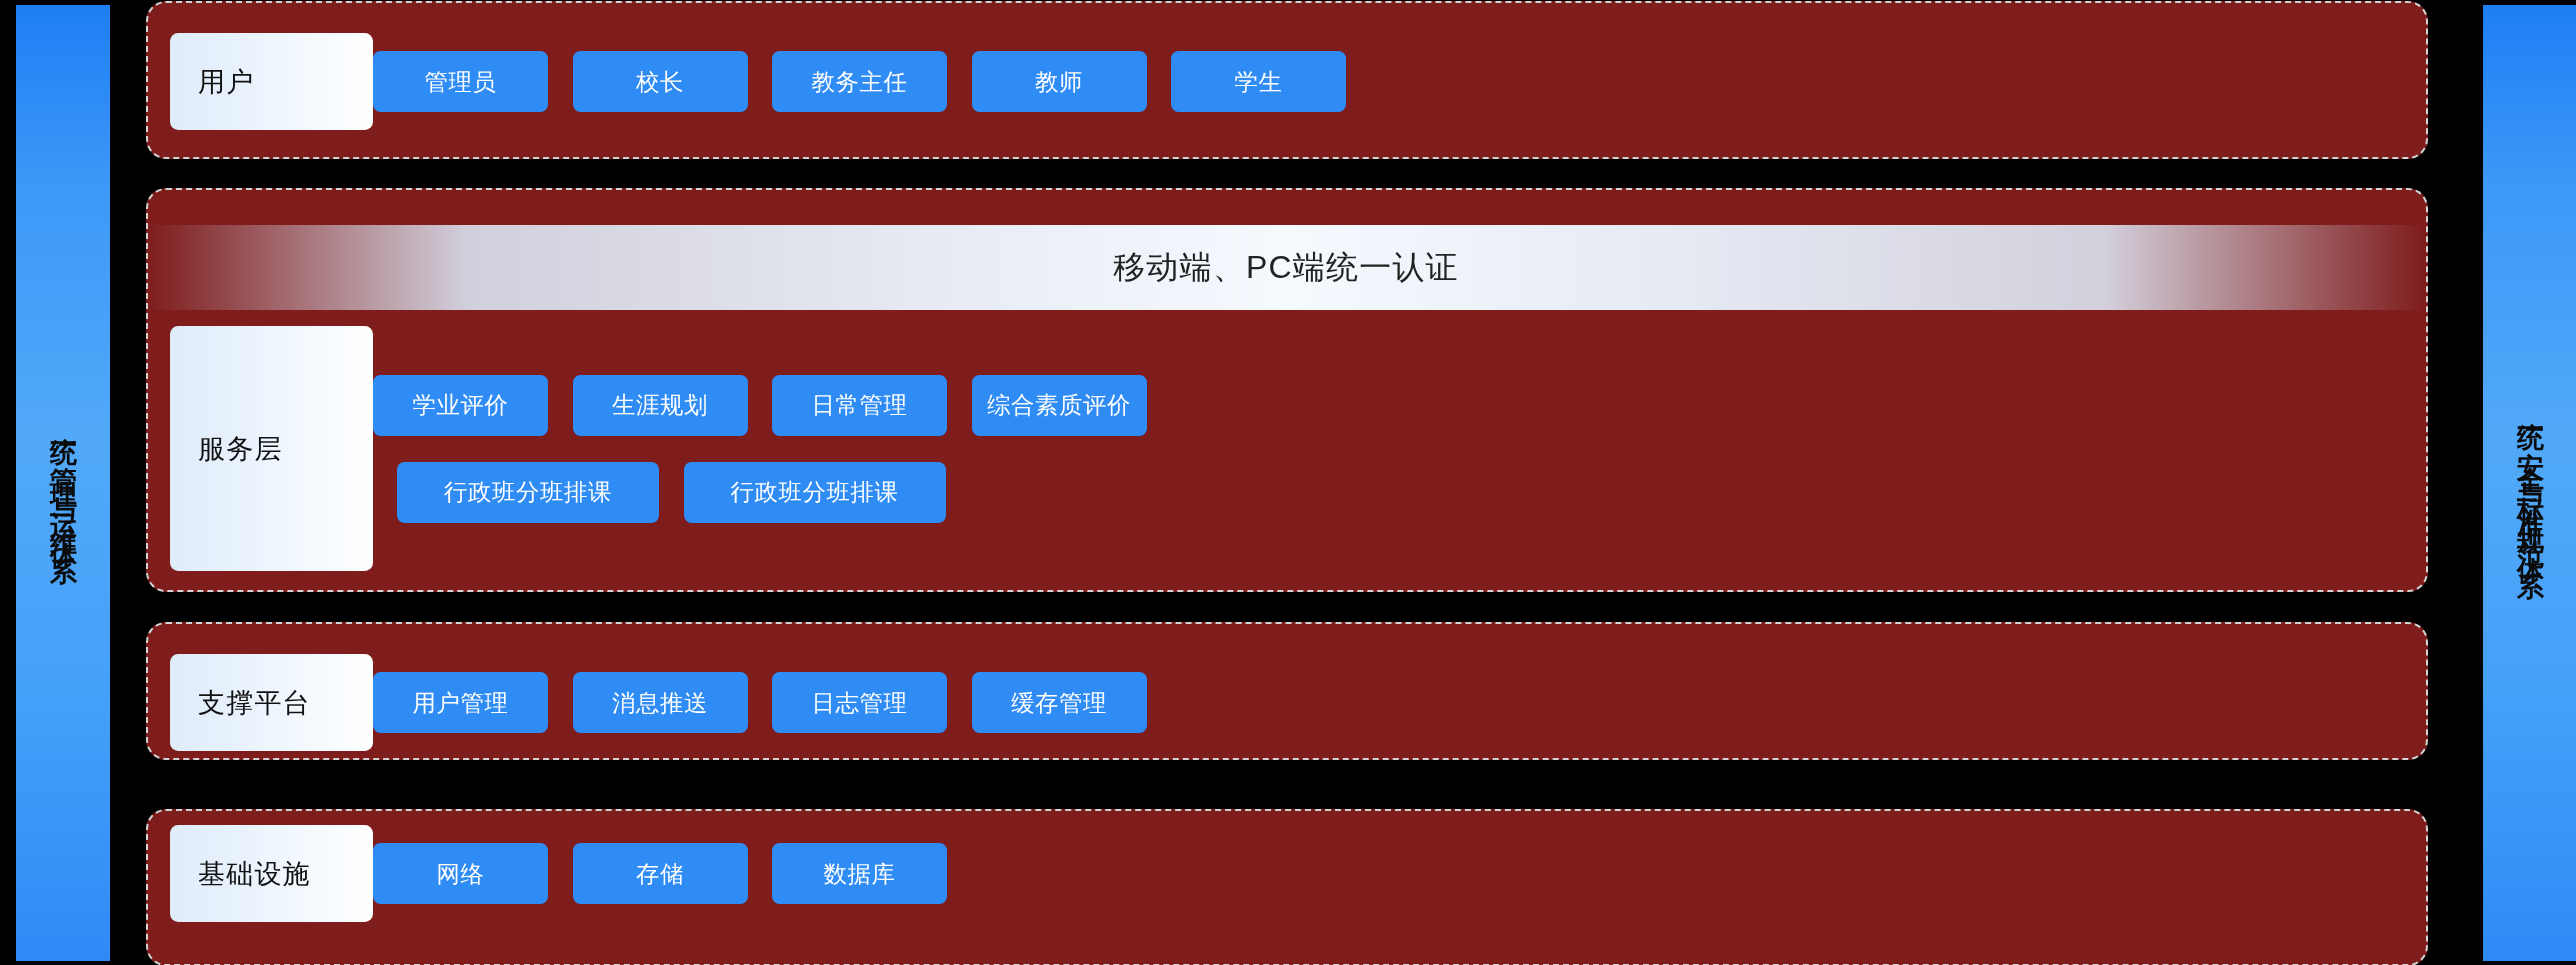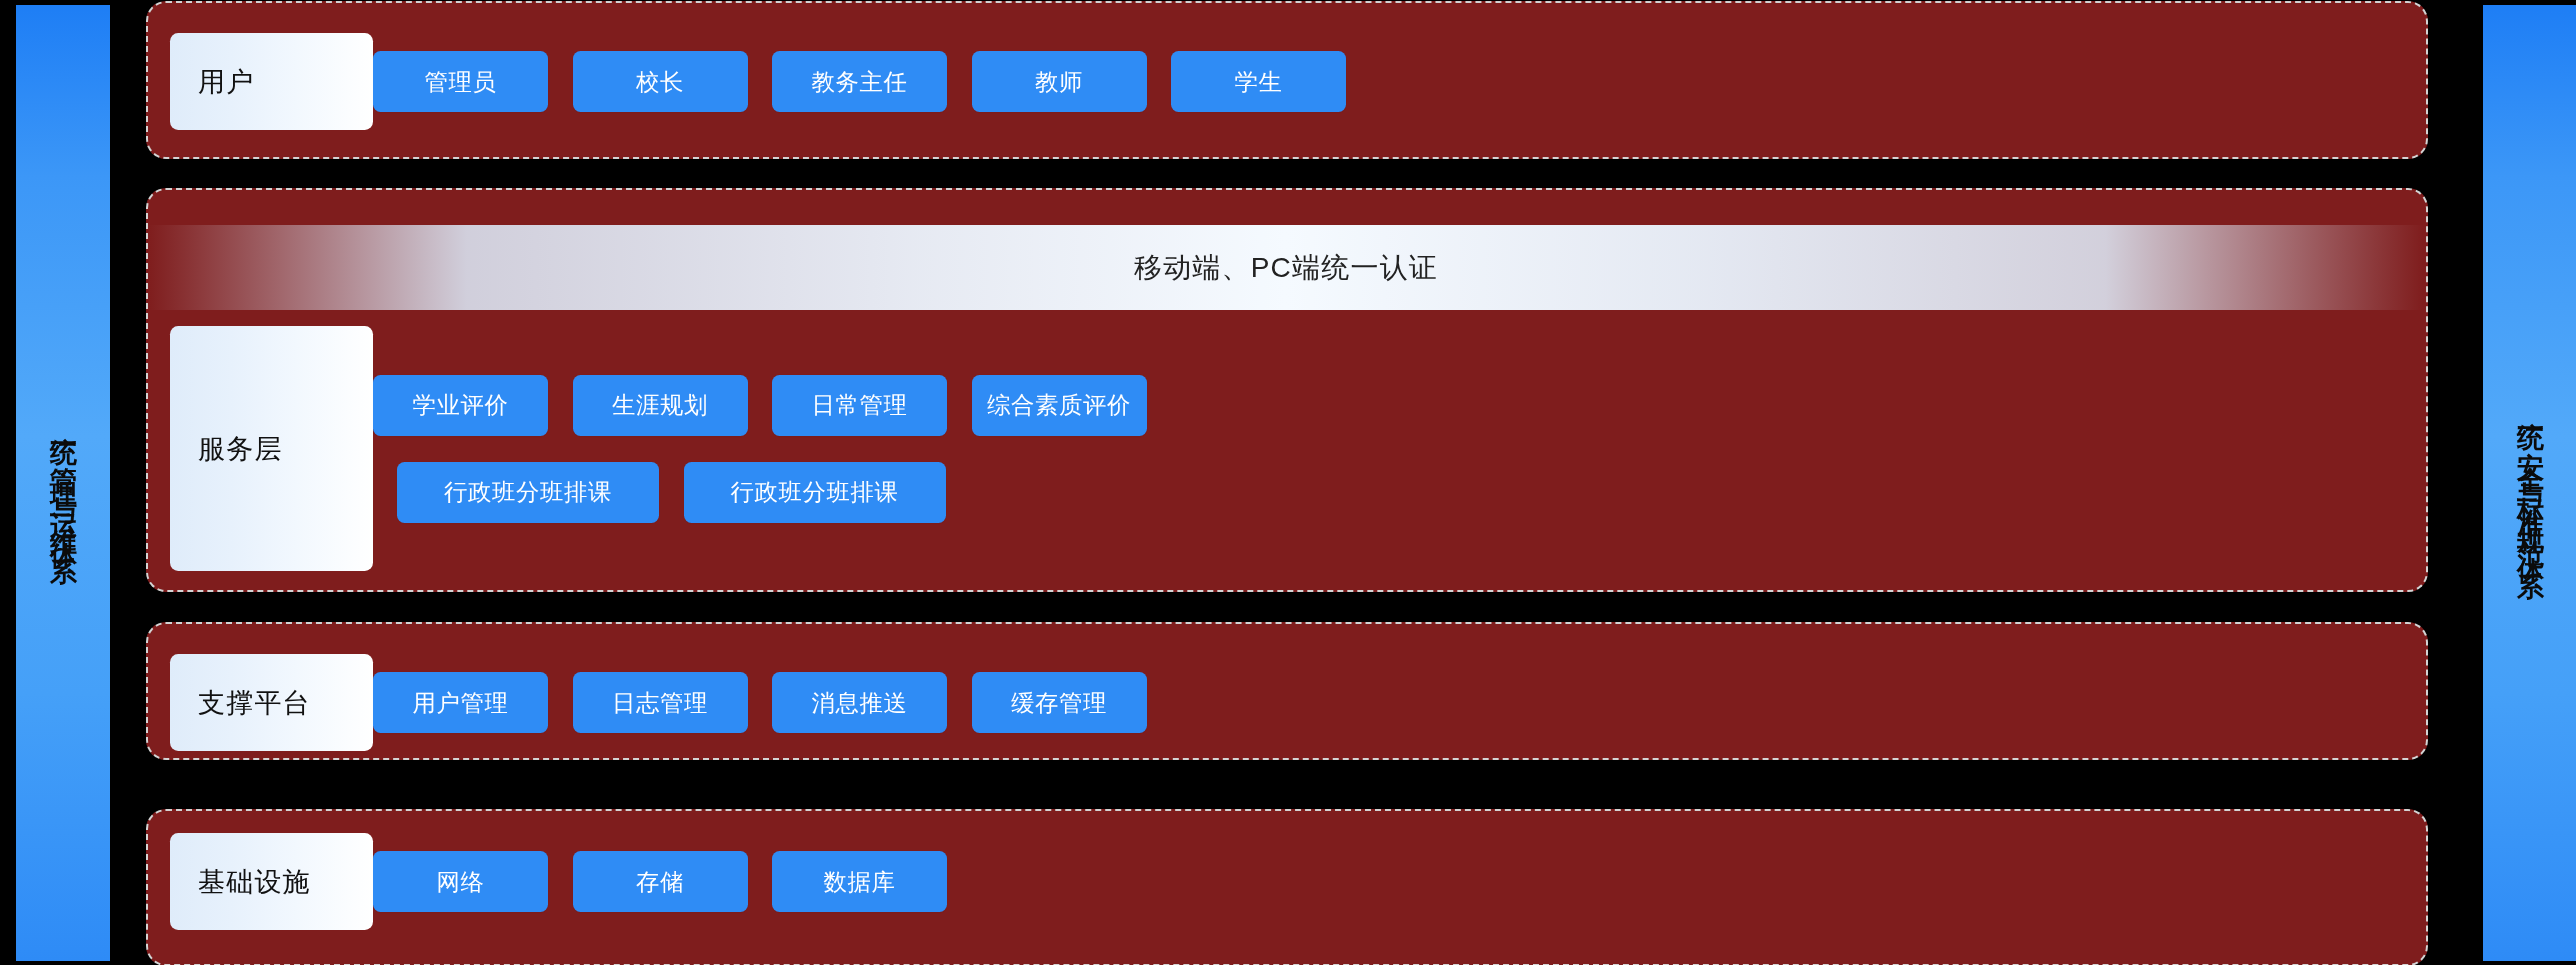--- a/index.html
+++ b/index.html
@@ -60,37 +60,37 @@
        rgba(232,243,254,0) 0%,
        rgba(223,238,253,0.85) 14%,
        rgba(236,245,254,0.95) 34%,
        rgba(245,250,255,1)  50%,
        rgba(234,244,254,0.95) 68%,
        rgba(225,239,253,0.85) 86%,
        rgba(232,243,254,0) 100%);
     display:flex; align-items:center; justify-content:center;
   }
   .auth-banner-text {
-    font-size:28px;
+    font-size:32px;
     color:#222;
     letter-spacing:1.2px;
     white-space:nowrap;
   }
 
   
   .row {
     position:absolute;
     left:0; right:0;
     display:flex;
     align-items:stretch;
   }
   .row-users   { top:30px;  height:97px; }
   .row-service { top:136px; height:245px; }
   .row-support { top:30px;  height:97px; }
-  .row-infra   { top:22px;  height:97px;justify-content:center; }
+  .row-infra   { top:14px;  height:97px;justify-content:center; }
 
   .row-label {
     flex:0 0 auto;
     width:203px;
     margin-left:22px;
     border-radius:8.2px;
     background:linear-gradient(90deg,#dfecfa 0%,#e7f1fc 30%,#f2f8fe 62%,#fbfdff 88%,#ffffff 100%);
     display:flex; align-items:center;
     padding-left:28px;
   }
@@ -224,24 +224,24 @@
     <div class="row row-support">
       <div class="row-label">
         <span class="row-label-text">支撑平台</span>
       </div>
       <div class="row-items">
         <div class="item-line">
           <div class="slot">
             <div class="node">用户管理</div>
           </div>
           <div class="slot">
+            <div class="node">消息推送</div>
+          </div>
+          <div class="slot">
             <div class="node">日志管理</div>
-          </div>
-          <div class="slot">
-            <div class="node">消息推送</div>
           </div>
           <div class="slot">
             <div class="node">缓存管理</div>
           </div>
         </div>
       </div>
     </div>
   </div>
 
   <div class="card card-infra">

